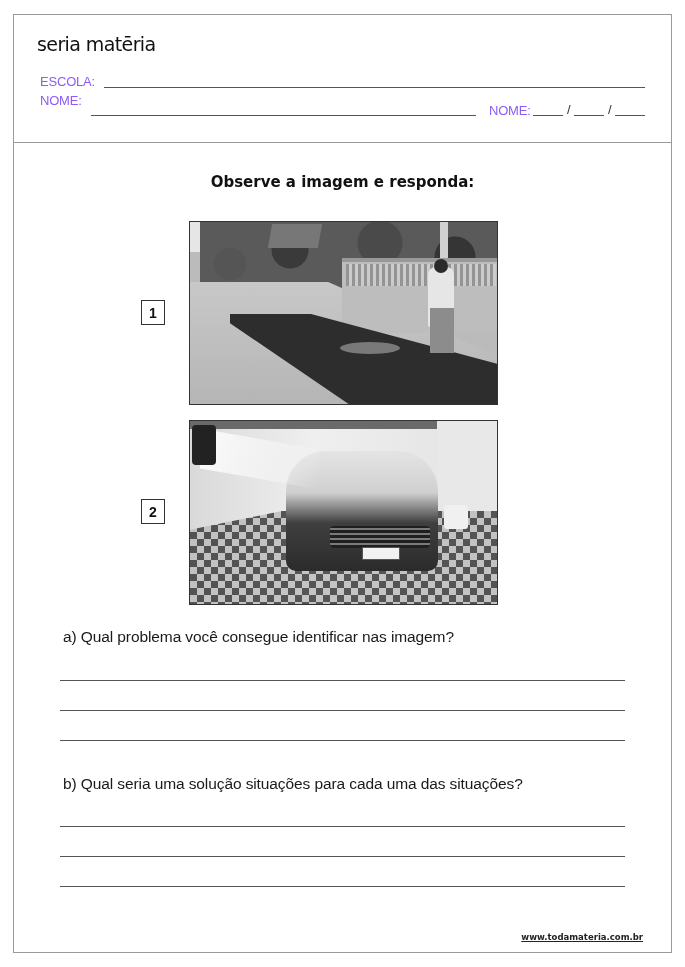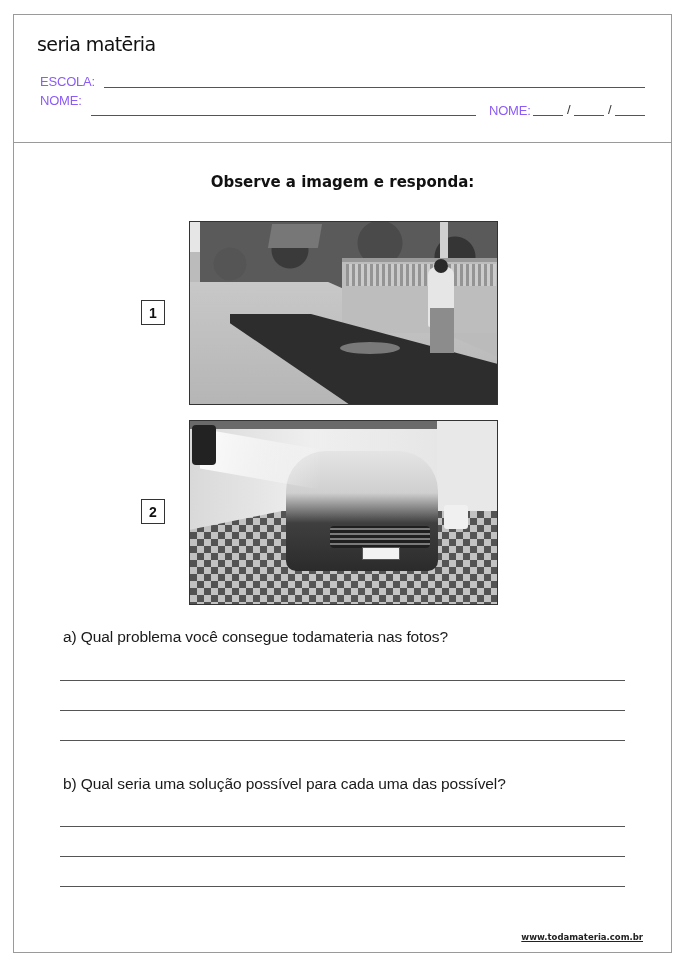--- a/index.html
+++ b/index.html
@@ -148,23 +148,23 @@
   <div class="p2-rightwall"></div>
   <div class="p2-floor"></div>
   <div class="p2-car"></div>
   <div class="p2-grille"></div>
   <div class="p2-plate"></div>
   <div class="p2-spray"></div>
   <div class="p2-gun"></div>
   <div class="p2-bucket"></div>
 </div>
 
-<div class="question" style="top:628px;">a) Qual problema você consegue todamateria nas fotos?</div>
+<div class="question" style="top:628px;">a) Qual problema você consegue identificar nas imagem?</div>
 <div class="answer-line" style="top:680px;"></div>
 <div class="answer-line" style="top:710px;"></div>
 <div class="answer-line" style="top:740px;"></div>
 
-<div class="question" style="top:775px;">b) Qual seria uma solução possível para cada uma das possível?</div>
+<div class="question" style="top:775px;">b) Qual seria uma solução situações para cada uma das situações?</div>
 <div class="answer-line" style="top:826px;"></div>
 <div class="answer-line" style="top:856px;"></div>
 <div class="answer-line" style="top:886px;"></div>
 
 <div class="footer-url">www.todamateria.com.br</div>
 
 </body></html>

